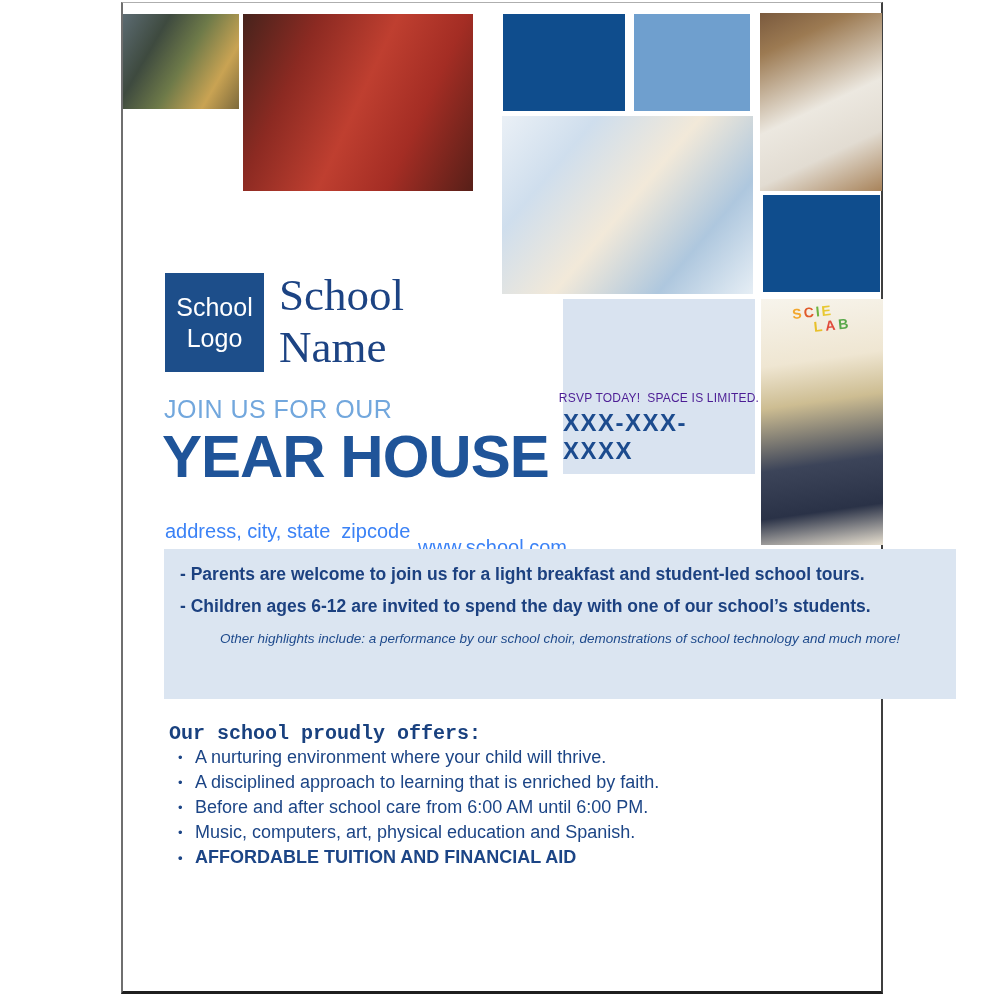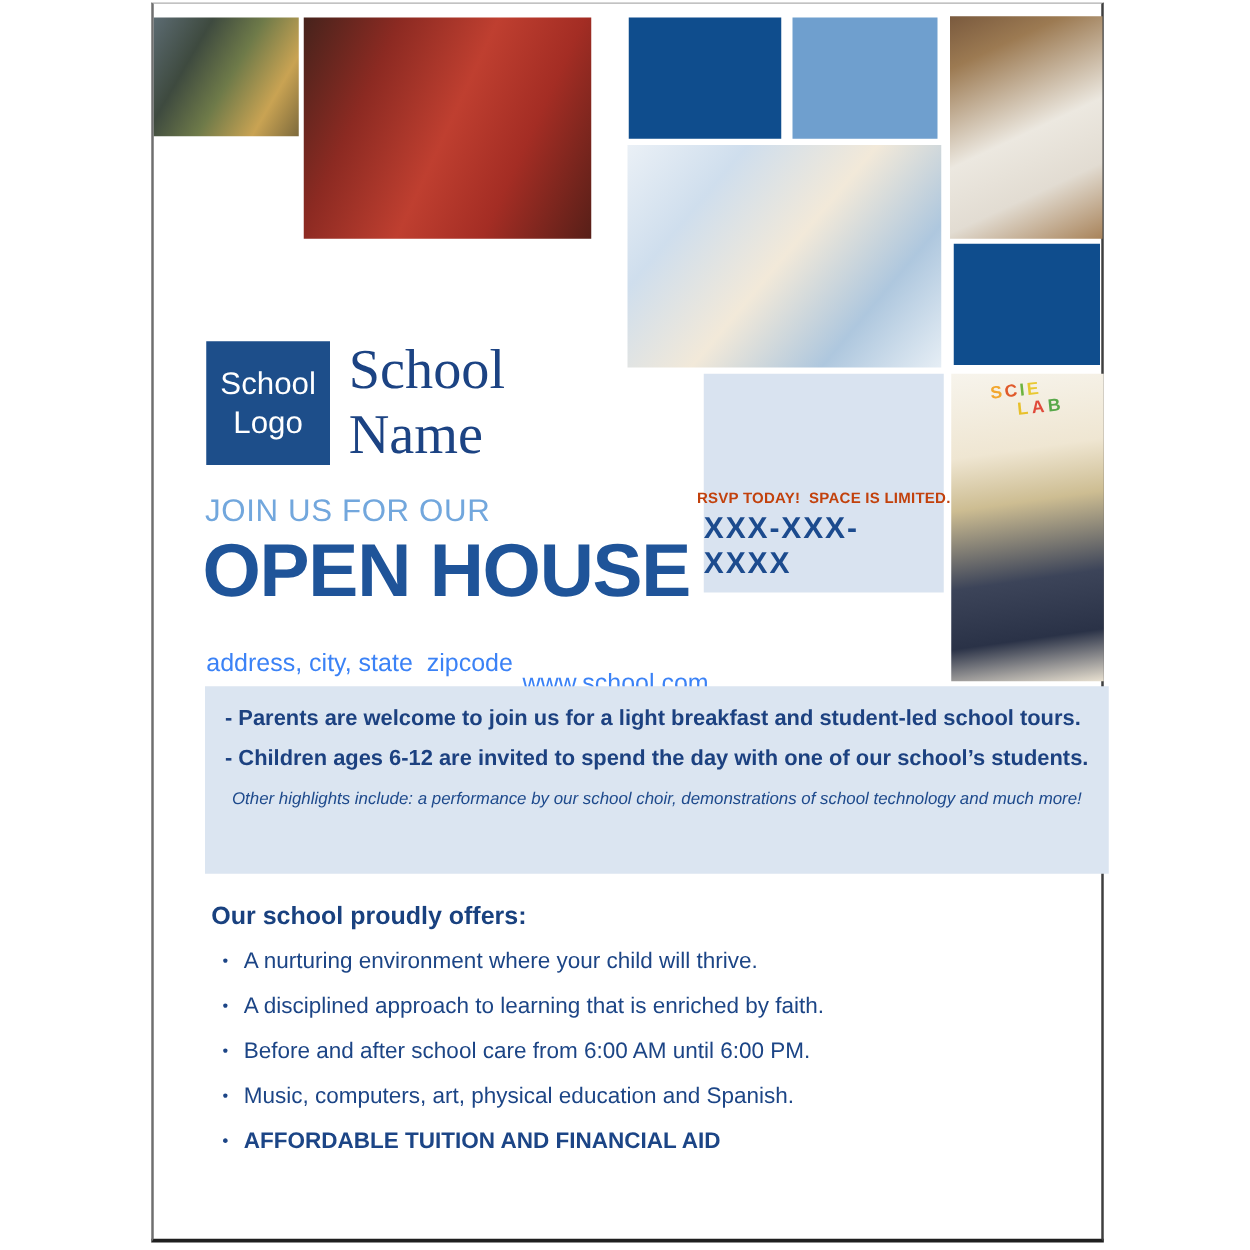--- a/index.html
+++ b/index.html
@@ -52,21 +52,21 @@
   .scilab .row2 { padding-left: 20px; letter-spacing: 3px; }
 
   
   .rsvp-box {
     left: 440px; top: 296px; width: 192px; height: 175px;
     background: #d9e3f0;
     display: flex; flex-direction: column; justify-content: flex-end; align-items: center;
     padding-bottom: 9px;
   }
   .rsvp-note {
-    color: #c2410c; font-size: 12px; font-weight: 700;
+    color: #4c1d95; font-size: 12px; font-weight: 400;
     white-space: pre; letter-spacing: 0.2px;
   }
   .rsvp-phone {
     color: #1c4b8e; font-size: 24px; font-weight: 800;
     letter-spacing: 1.5px; margin-top: 4px;
   }
 
   
   .logo-box {
     left: 42px; top: 270px; width: 99px; height: 99px; background: #1d4e8a;
@@ -91,39 +91,39 @@
   .datetime {
     left: 41px; top: 474px; color: #6d9ed8;
     font-size: 33px; font-weight: 700; letter-spacing: -1.2px; white-space: pre;
   }
   .addr-row { left: 42px; top: 517px; width: 620px; height: 24px; color: #3b82f6; font-size: 20px; }
   .addr-row .address { position: absolute; left: 0; top: 0; white-space: pre; }
   .addr-row .website { position: absolute; left: 253px; top: 16px; }
 
   
   .info-box {
-    left: 41px; top: 546px; width: 723px; height: 150px;
+    left: 41px; top: 546px; width: 792px; height: 150px;
     background: #dbe5f1; padding: 15px 16px 0 16px;
   }
   .info-box p {
     margin: 0 0 11px 0; color: #1c4180;
     font-size: 17.5px; font-weight: 700; line-height: 21px;
     text-align: justify;
   }
   .info-box p.highlights {
     margin: 9px 0 0 0; font-size: 13.5px; font-weight: 400; font-style: italic;
     color: #1e4a8c; white-space: nowrap; text-align: center;
   }
 
   
-  .offers-heading { left: 46px; top: 719px; color: #19417f; font-size: 20px; font-weight: 800; }
+  .offers-heading { left: 46px; top: 719px; color: #19417f; font-size: 20px; font-weight: 800; font-family: Liberation Mono, monospace; }
   .offers-list { left: 47px; top: 742px; width: 660px; margin: 0; padding: 0; list-style: none; }
   .offers-list li {
     position: relative; padding-left: 25px;
-    color: #1c4586; font-size: 18px; line-height: 25px; margin-top: 11px;
+    color: #1c4586; font-size: 18px; line-height: 25px;
   }
   .offers-list li::before {
     content: "•"; position: absolute; left: 8px; top: 0;
     font-size: 13px; line-height: 25px; color: #1c4586;
   }
   .offers-list li.bold { font-weight: 800; }
 </style>
 </head>
 <body>
 
@@ -155,21 +155,21 @@
         <div>School</div>
         <div>Logo</div>
       </div>
     </div>
     <div class="abs school-name">
       <div>School</div>
       <div>Name</div>
     </div>
 
     <div class="abs kicker">JOIN US FOR OUR</div>
-    <div class="abs open-house">OPEN HOUSE</div>
+    <div class="abs open-house">YEAR HOUSE</div>
     <div class="abs addr-row">
       <span class="address">address, city, state  zipcode</span>
       <span class="website">www.school.com</span>
     </div>
 
     <div class="abs info-box">
       <p>- Parents are welcome to join us for a light breakfast and student-led school tours.</p>
       <p>- Children ages 6-12 are invited to spend the day with one of our school’s students.</p>
       <p class="highlights">Other highlights include: a performance by our school choir, demonstrations of school technology and much more!</p>
     </div>

